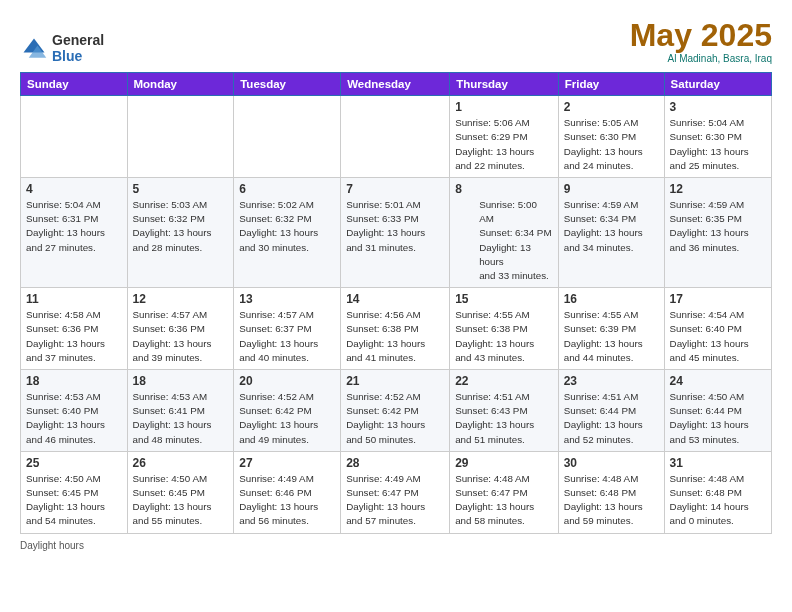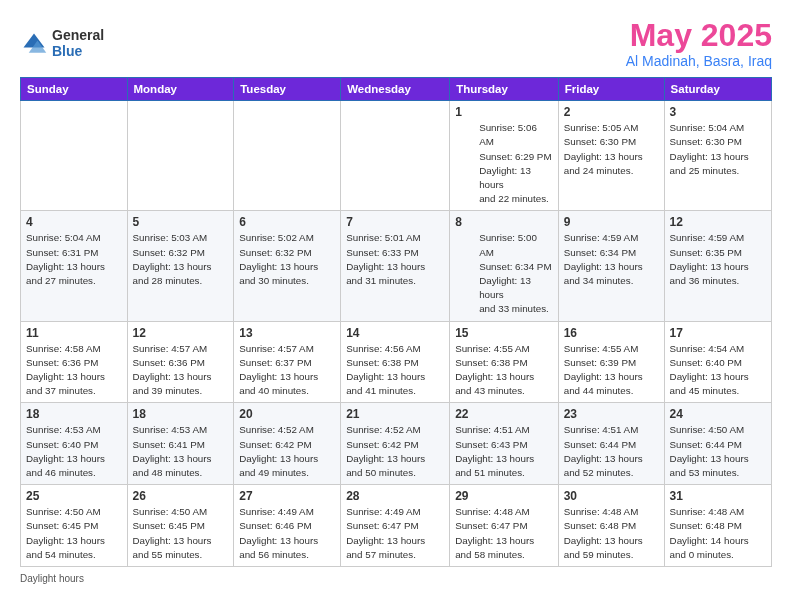--- a/index.html
+++ b/index.html
@@ -11,21 +11,21 @@
       overflow: hidden;
     }
     .page {
       width: 792px;
       height: 612px;
       padding: 18px 20px 12px 20px;
     }
     .header-row {
       display: flex;
       justify-content: space-between;
-      align-items: center;
+      align-items: flex-end;
       margin-bottom: 8px;
     }
     .logo {
       display: flex;
       align-items: center;
       gap: 4px;
     }
     .logo-text {
       display: flex;
       flex-direction: column;
@@ -44,26 +44,26 @@
     .logo-icon {
       width: 28px;
       height: 28px;
     }
     .title-block {
       text-align: right;
     }
     .main-title {
       font-size: 32px;
       font-weight: bold;
-      color: #ec4899;
+      color: #a16207;
       line-height: 1.1;
     }
     .subtitle {
-      font-size: 14px;
-      color: #3b82f6;
+      font-size: 10px;
+      color: #0f766e;
     }
     .calendar-table {
       width: 100%;
       border-collapse: collapse;
       font-size: 10.5px;
     }
     .calendar-table th {
       background-color: #6d28d9;
       color: #fff;
       text-align: left;
@@ -139,21 +139,21 @@
         </tr>
     </thead>
     <tbody id="calendar-body">
     <tr>
           <td class="empty-cell"></td>
           <td class="empty-cell"></td>
           <td class="empty-cell"></td>
           <td class="empty-cell"></td>
           <td>
             <span class="day-num">1</span>
-            <div class="day-info" style="white-space: pre-line; margin-left: 24px;">Sunrise: 5:06 AM
+            <div class="day-info" style="white-space: pre-line;">Sunrise: 5:06 AM
 Sunset: 6:29 PM
 Daylight: 13 hours
 and 22 minutes.</div>
           </td>
           <td>
             <span class="day-num">2</span>
             <div class="day-info" style="white-space: pre-line;">Sunrise: 5:05 AM
 Sunset: 6:30 PM
 Daylight: 13 hours
 and 24 minutes.</div>

